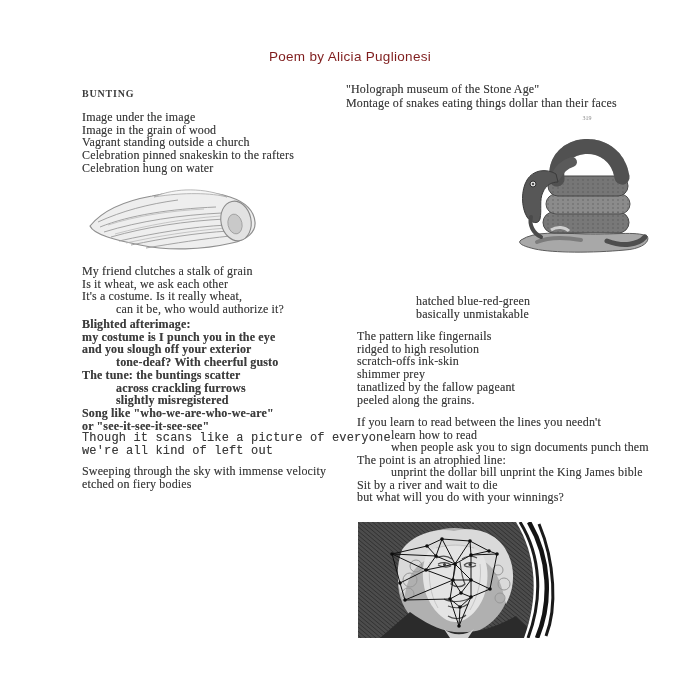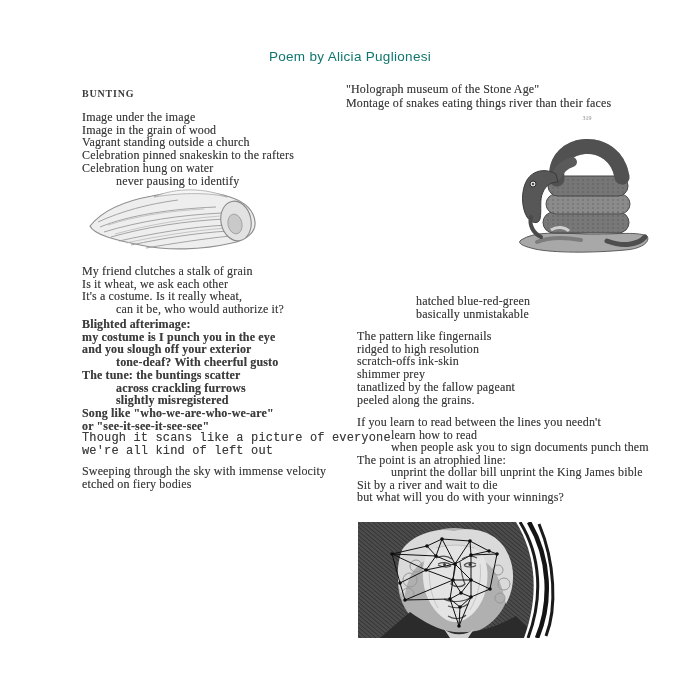--- a/index.html
+++ b/index.html
@@ -3,21 +3,21 @@
 <meta charset="utf-8">
 <style>
   html,body{margin:0;padding:0;}
   body{
     width:700px;height:700px;background:#ffffff;position:relative;overflow:hidden;
     font-family:"Liberation Serif", serif;color:#3c3c3c;
   }
   .page{position:absolute;inset:0;}
   .byline{
     position:absolute;top:49px;left:0;width:700px;text-align:center;
-    font-family:"Liberation Sans", sans-serif;font-size:13.5px;color:#0f766e;
+    font-family:"Liberation Sans", sans-serif;font-size:13.5px;color:#7f1d1d;
     letter-spacing:.3px;
   }
   .poem-title{
     position:absolute;left:82px;top:88px;font-weight:bold;font-size:10px;
     letter-spacing:.8px;
   }
   .stanza{position:absolute;}
   .line{
     font-size:12px;line-height:12.7px;white-space:nowrap;letter-spacing:.15px;
     text-shadow:0 0 .4px rgba(70,70,70,.55);
@@ -51,21 +51,20 @@
   <div class="byline">Poem by Alicia Puglionesi</div>
 
   <div class="poem-title">BUNTING</div>
 
   <div class="stanza" id="ls1">
       <div class="line">Image under the image</div>
       <div class="line">Image in the grain of wood</div>
       <div class="line">Vagrant standing outside a church</div>
       <div class="line">Celebration pinned snakeskin to the rafters</div>
       <div class="line">Celebration hung on water</div>
-      <div class="line ind">never pausing to identify</div>
     </div>
 
   <figure id="wood">
     <svg width="188" height="76" viewBox="0 0 188 76" xmlns="http://www.w3.org/2000/svg">
       <path d="M6,42 C18,27 40,17 68,12 C100,5 128,7 146,13 C161,18 170,27 171,38 C172,48 163,56 148,59 C118,66 84,67 56,61 C32,56 10,51 6,42 Z" fill="#eeeeee" stroke="#8f8f8f" stroke-width="1.2"></path>
       <path d="M70,13 C92,3 122,4 143,13 C128,9 100,8 70,13 Z" fill="#f6f6f6" stroke="#a8a8a8" stroke-width=".8"></path>
       <g stroke="#9b9b9b" stroke-width=".9" fill="none">
         <path d="M14,38 C38,27 64,20 94,16"></path>
         <path d="M16,43 C46,31 86,25 132,23"></path>
         <path d="M20,48 C56,37 96,31 138,29"></path>
@@ -105,21 +104,21 @@
       <div class="line">Though it scans like a picture of everyone</div>
       <div class="line">we're all kind of left out</div>
     </div>
   <div class="stanza" id="ls5">
       <div class="line">Sweeping through the sky with immense velocity</div>
       <div class="line">etched on fiery bodies</div>
     </div>
 
   <div class="stanza" id="repi">
       <div class="line">"Holograph museum of the Stone Age"</div>
-      <div class="line">Montage of snakes eating things river than their faces</div>
+      <div class="line">Montage of snakes eating things dollar than their faces</div>
     </div>
 
   <figure id="snake">
     <svg width="148" height="148" viewBox="0 0 148 148" xmlns="http://www.w3.org/2000/svg">
       <defs>
         <pattern id="sc" width="5" height="4" patternUnits="userSpaceOnUse">
           <circle cx="2" cy="2" r="1.1" fill="#565656"></circle>
         </pattern>
       </defs>
       <text x="76" y="10" font-size="6" fill="#8a8a8a" text-anchor="middle" font-family="Liberation Serif, serif">319</text>

